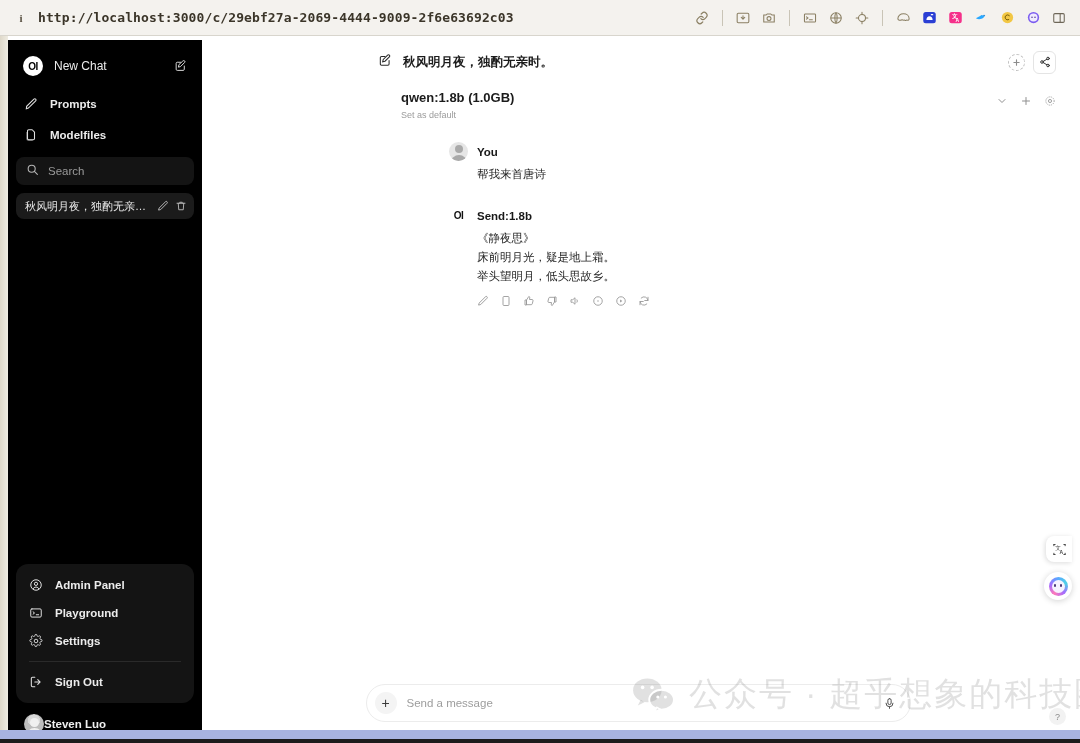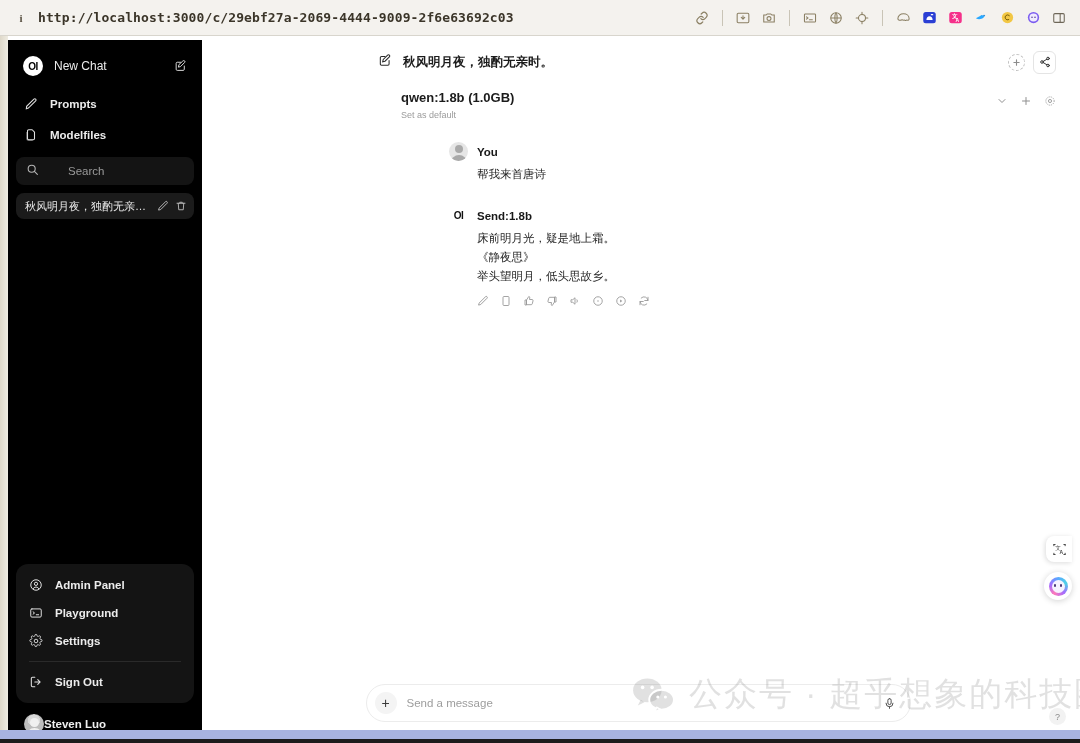--- a/index.html
+++ b/index.html
@@ -79,21 +79,20 @@
 
   #search-box {
     margin: 7px 1px 8px 1px; height: 28px; border-radius: 8px;
     background: #141414; display:flex; align-items:center; gap: 9px;
     padding: 0 10px;
   }
   #search-input {
     background: transparent; border: none; outline: none;
     color: #b8b8b8; font-size: 11.5px; width: 100%;
     font-family: "Liberation Sans", sans-serif;
-    margin-left: 20px;
   }
   #search-input::placeholder { color:#9a9a9a; }
 
   #chat-list { flex: 0 0 auto; }
   .chat-item {
     display:flex; align-items:center; gap: 6px;
     height: 26px; border-radius: 8px; background:#1b1b1b;
     padding: 0 7px 0 9px; margin: 0 1px;
   }
   .chat-item .title {
@@ -522,22 +521,22 @@
           <p>帮我来首唐诗</p>
         </div>
       </div>
 
       <div class="msg">
         <div class="msg-head">
           <div id="assistant-avatar">OI</div>
           <span class="msg-name">Send:1.8b</span>
         </div>
         <div class="msg-body">
+          <p>《静夜思》</p>
           <p>床前明月光，疑是地上霜。</p>
-          <p>《静夜思》</p>
           <p>举头望明月，低头思故乡。</p>
 
           <div id="msg-actions">
             <span class="act-ico">
               <svg width="12" height="12" viewBox="0 0 24 24" fill="none" stroke="#9a9a9a" stroke-width="1.9" stroke-linecap="round">
                   <path d="M4 20l3.5-1L20 6.5a2.1 2.1 0 10-3-3L4.5 16z"></path>
                 </svg>
             </span>
             <span class="act-ico">
               <svg width="12" height="12" viewBox="0 0 24 24" fill="none" stroke="#9a9a9a" stroke-width="1.8">

